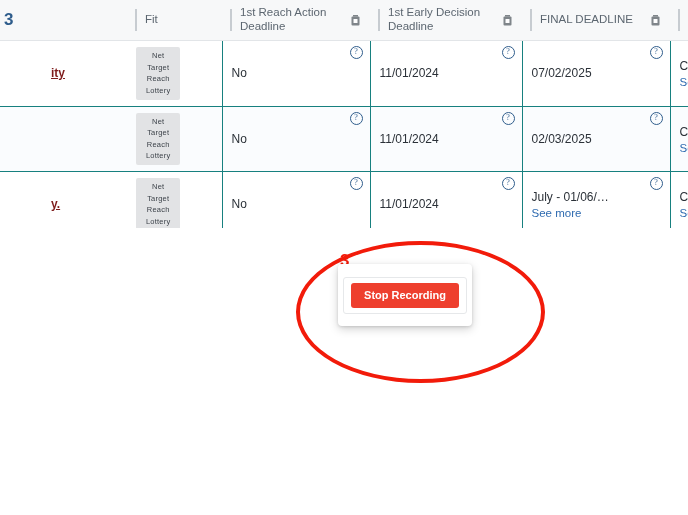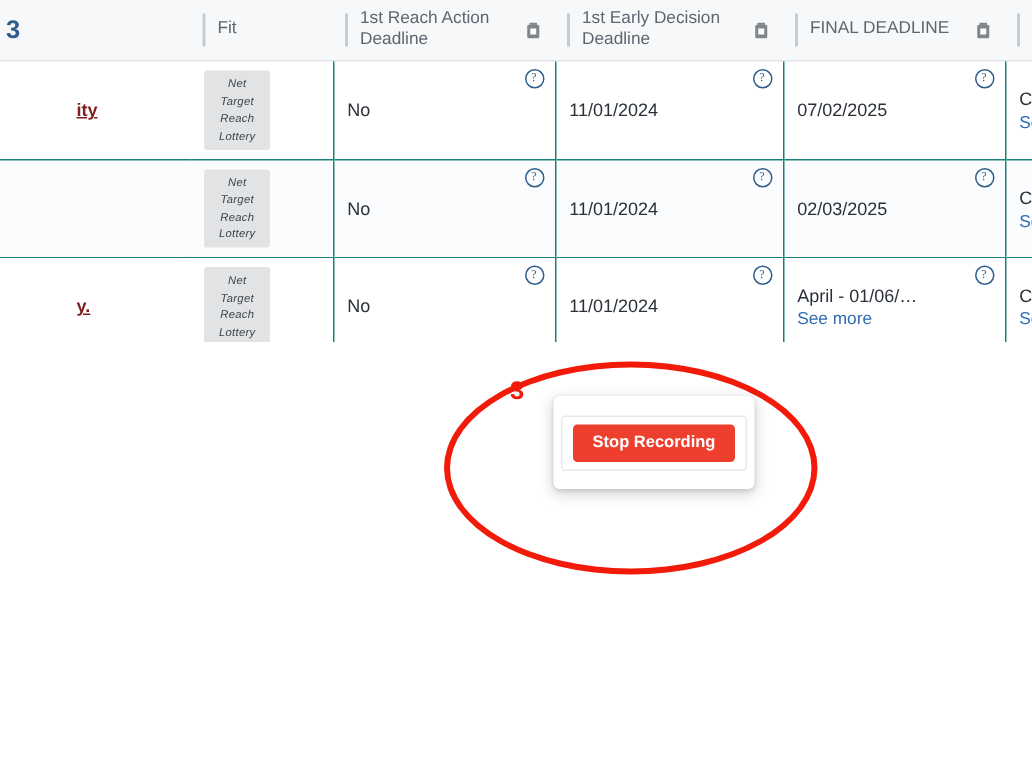--- a/index.html
+++ b/index.html
@@ -84,21 +84,21 @@
 
   .badge-stack {
     display: inline-block;
     background: #e2e3e5;
     border-radius: 2px;
     padding: 3px 10px;
     text-align: center;
     line-height: 1.55;
   }
   .badge-stack span {
-    display: block; font-size: 7.5px; color: #3d434a; letter-spacing: .2px; font-style: italic;
+    display: block; font-size: 7.5px; color: #3d434a; letter-spacing: .2px;
   }
 
   .qmark {
     position: absolute; top: 5px; right: 7px;
     width: 11px; height: 11px; border-radius: 50%;
     border: 1px solid #2f5d8c; color: #2f5d8c;
     font-size: 8px; line-height: 10px; text-align: center;
     font-family: "Liberation Serif", serif;
   }
   .cell-text { line-height: 1.35; }
@@ -115,21 +115,21 @@
     border: 4px solid #f21b0a; border-radius: 50%;
     box-sizing: border-box;
     pointer-events: none;
   }
   .step-num {
     position: absolute; left: 340px; top: 251px;
     font-size: 17px; font-weight: bold; color: #f21b0a;
     font-family: "Liberation Sans", sans-serif;
   }
   .rec-card {
-    position: absolute; left: 369px; top: 264px;
+    position: absolute; left: 338px; top: 264px;
     width: 134px; height: 62px;
     background: #ffffff; border-radius: 4px;
     box-shadow: 0 3px 10px rgba(0,0,0,.18), 0 1px 3px rgba(0,0,0,.12);
     display: flex; align-items: center; justify-content: center;
   }
   .rec-inner {
     border: 1px solid #e6e8ea; border-radius: 3px;
     padding: 5px 7px; background:#fff;
   }
   .stop-btn {
@@ -294,21 +294,21 @@
           <td>
             <span class="qmark">?</span>
             <span class="cell-text">No</span>
           </td>
           <td>
             <span class="qmark">?</span>
             <span class="cell-text">11/01/2024</span>
           </td>
           <td>
             <span class="qmark">?</span>
-            <span class="cell-text truncate">April - 01/06/…</span>
+            <span class="cell-text truncate">July - 01/06/…</span>
             <a class="see-more" href="#">See more</a>
           </td>
           <td>
             <span class="cell-text truncate">Common</span>
             <a class="see-more" href="#">See more</a>
           </td>
         </tr>
 
       </tbody>
     </table>

